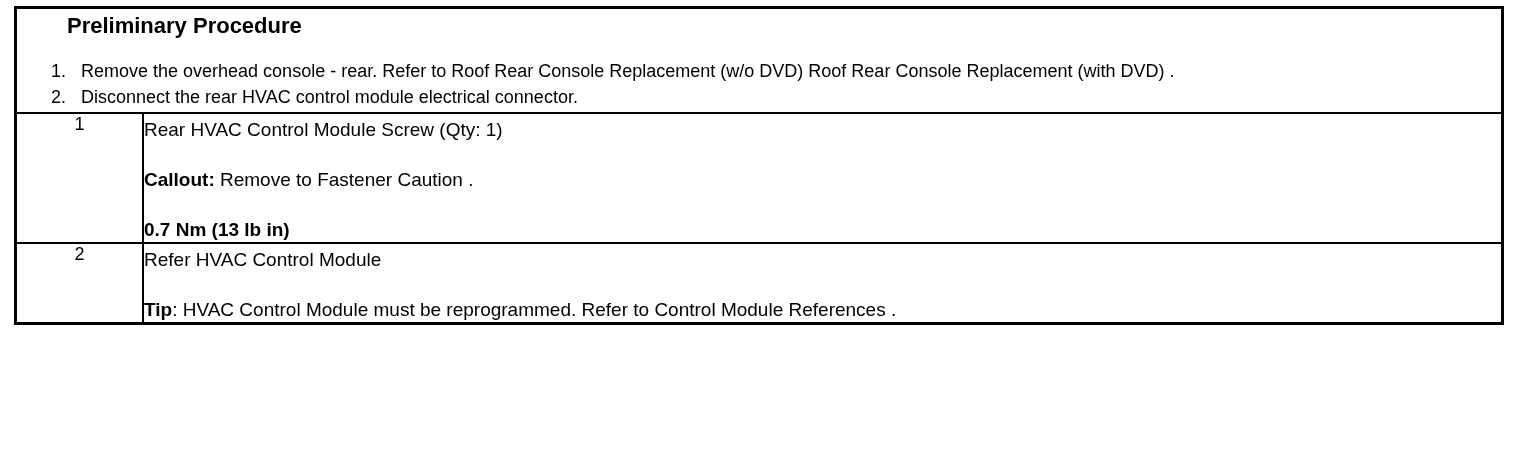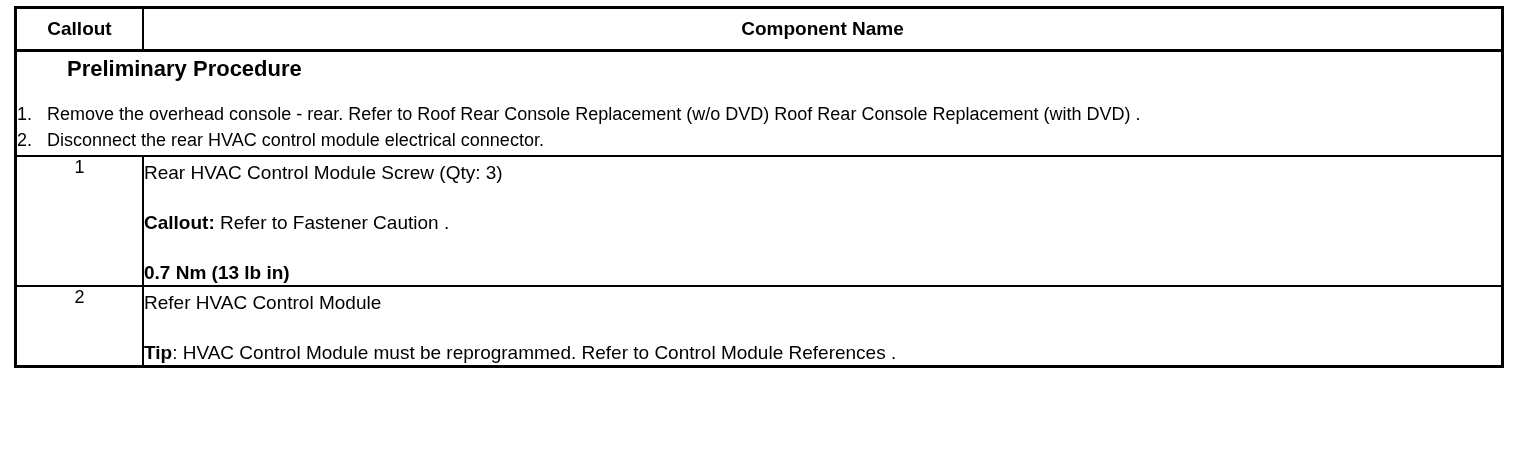--- a/index.html
+++ b/index.html
@@ -59,21 +59,21 @@
     border-bottom: 2px solid #000000;
     padding: 10px 8px 6px 8px;
   }
   .prelim-title {
     font-weight: bold;
     font-size: 22px;
     margin: 4px 0 0 50px;
   }
   ol.prelim-list {
     margin: 20px 0 2px 0;
-    padding: 0 0 0 20px;
+    padding: 0 0 0 54px;
     list-style-position: outside;
     list-style-type: decimal;
   }
   ol.prelim-list li {
     font-size: 18px;
     line-height: 25px;
     padding-left: 10px;
     margin: 0 0 1px 0;
   }
 
@@ -111,40 +111,36 @@
 <body>
 
 <div class="table-wrap">
   <table class="component-table">
     <colgroup>
       <col style="width:126px">
       <col>
     </colgroup>
     <tbody>
 
-      <tr class="hdr-row">
-        <th class="hdr-callout">Callout</th>
-        <th class="hdr-component">Component Name</th>
-      </tr>
 
       <tr>
         <td class="prelim-cell" colspan="2">
           <div class="prelim-title">Preliminary Procedure</div>
           <ol class="prelim-list">
             <li>Remove the overhead console - rear. Refer to Roof Rear Console Replacement (w/o DVD) Roof Rear Console Replacement (with DVD) .</li>
             <li>Disconnect the rear HVAC control module electrical connector.</li>
           </ol>
         </td>
       </tr>
 
       <tr class="row-divider">
         <td class="callout-cell">1</td>
         <td class="comp-cell">
-          <div class="comp-line">Rear HVAC Control Module Screw (Qty: 3)</div>
-          <div class="comp-line"><span class="lead-bold">Callout:</span><span> Refer to Fastener Caution .</span></div>
+          <div class="comp-line">Rear HVAC Control Module Screw (Qty: 1)</div>
+          <div class="comp-line"><span class="lead-bold">Callout:</span><span> Remove to Fastener Caution .</span></div>
           <div class="comp-line all-bold">0.7 Nm (13 lb in)</div>
         </td>
       </tr>
 
       <tr>
         <td class="callout-cell">2</td>
         <td class="comp-cell">
           <div class="comp-line">Refer HVAC Control Module</div>
           <div class="comp-line"><span class="lead-bold">Tip</span><span>: HVAC Control Module must be reprogrammed. Refer to Control Module References .</span></div>
         </td>

